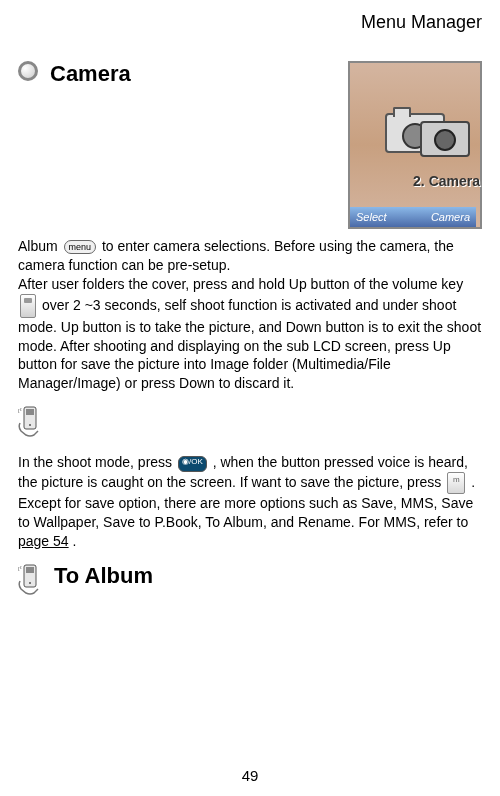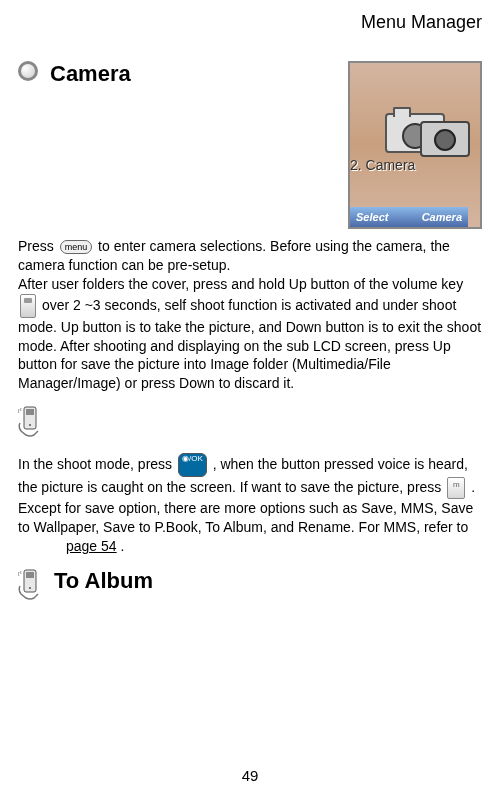--- a/index.html
+++ b/index.html
@@ -84,41 +84,41 @@
       left: 50%;
       transform: translateX(-50%);
       width: 18px;
       height: 18px;
       border: 2px solid #222;
       border-radius: 50%;
       background: #666;
     }
     .phone-label {
       position: absolute;
-      top: 94px;
+      top: 110px;
       width: 100%;
-      text-align: left;
+      text-align: right;
       font-size: 14px;
-      font-weight: normal;
+      font-weight: bold;
       color: #333;
       text-shadow: 1px 1px 0 #fff;
     }
     .phone-softkeys {
       position: absolute;
       bottom: 0;
       left: 0;
-      right: 12px;
+      right: 4px;
       height: 20px;
       background: linear-gradient(180deg, #8bb8e8 0%, #4a6aa8 100%);
       display: flex;
       justify-content: space-between;
       align-items: center;
       padding: 0 6px;
       font-size: 11px;
-      font-weight: bold;
+      font-weight: normal;
       color: #fff;
       font-style: italic;
     }
     .section-heading {
       display: flex;
       font-size: 22px;
       font-weight: bold;
       margin-top: 8px;
       margin-bottom: 14px;
       clear: left;
@@ -181,23 +181,23 @@
       background: #999;
       border-radius: 1px;
     }
     .inline-icon-ok {
       display: inline-block;
       vertical-align: middle;
       border: 1px solid #555;
       border-radius: 6px;
       padding: 0 3px;
       font-size: 8px;
-      height: 24px;
+      height: 16px;
       line-height: 10px;
-      background: #0369a1;
+      background: #0c4a6e;
       color: #fff;
       margin: 0 2px;
     }
     .inline-icon-m {
       display: inline-block;
       vertical-align: middle;
       width: 18px;
       height: 22px;
       border: 1px solid #888;
       border-radius: 2px;
@@ -205,21 +205,20 @@
       margin: 0 2px;
       font-size: 8px;
       text-align: center;
       line-height: 10px;
       padding-top: 2px;
       color: #666;
     }
     .link {
       color: #000;
       text-decoration: underline;
-      margin-left: 48px;
     }
     .page-number {
       position: absolute;
       bottom: 12px;
       left: 50%;
       transform: translateX(-50%);
       font-size: 15px;
     }
     .clear { clear: both; }
   </style>
@@ -241,21 +240,21 @@
 </div>
 
 <div class="section-heading">
   <span class="bullet-circle"></span>
   <span>Camera</span>
 </div>
 
 <div class="clear"></div>
 
 <p class="body-text">
-  <span>Press </span>
+  <span>Album </span>
   <span class="inline-icon">menu</span>
   <span> to enter camera selections. Before using the camera, the camera function can be pre-setup.</span>
   <br>
   <span>After user folders the cover, press and hold Up button of the volume key </span>
   <span class="inline-icon-blank"></span>
   <span> over 2 ~3 seconds, self shoot function is activated and under shoot mode.    Up button is to take the picture, and Down button is to exit the shoot mode.   After shooting and displaying on the sub LCD screen, press Up button for save the picture into Image folder (Multimedia/File Manager/Image) or press Down to discard it.</span>
 </p>
 
 <div class="section-heading">
   <span class="phone-icon">

